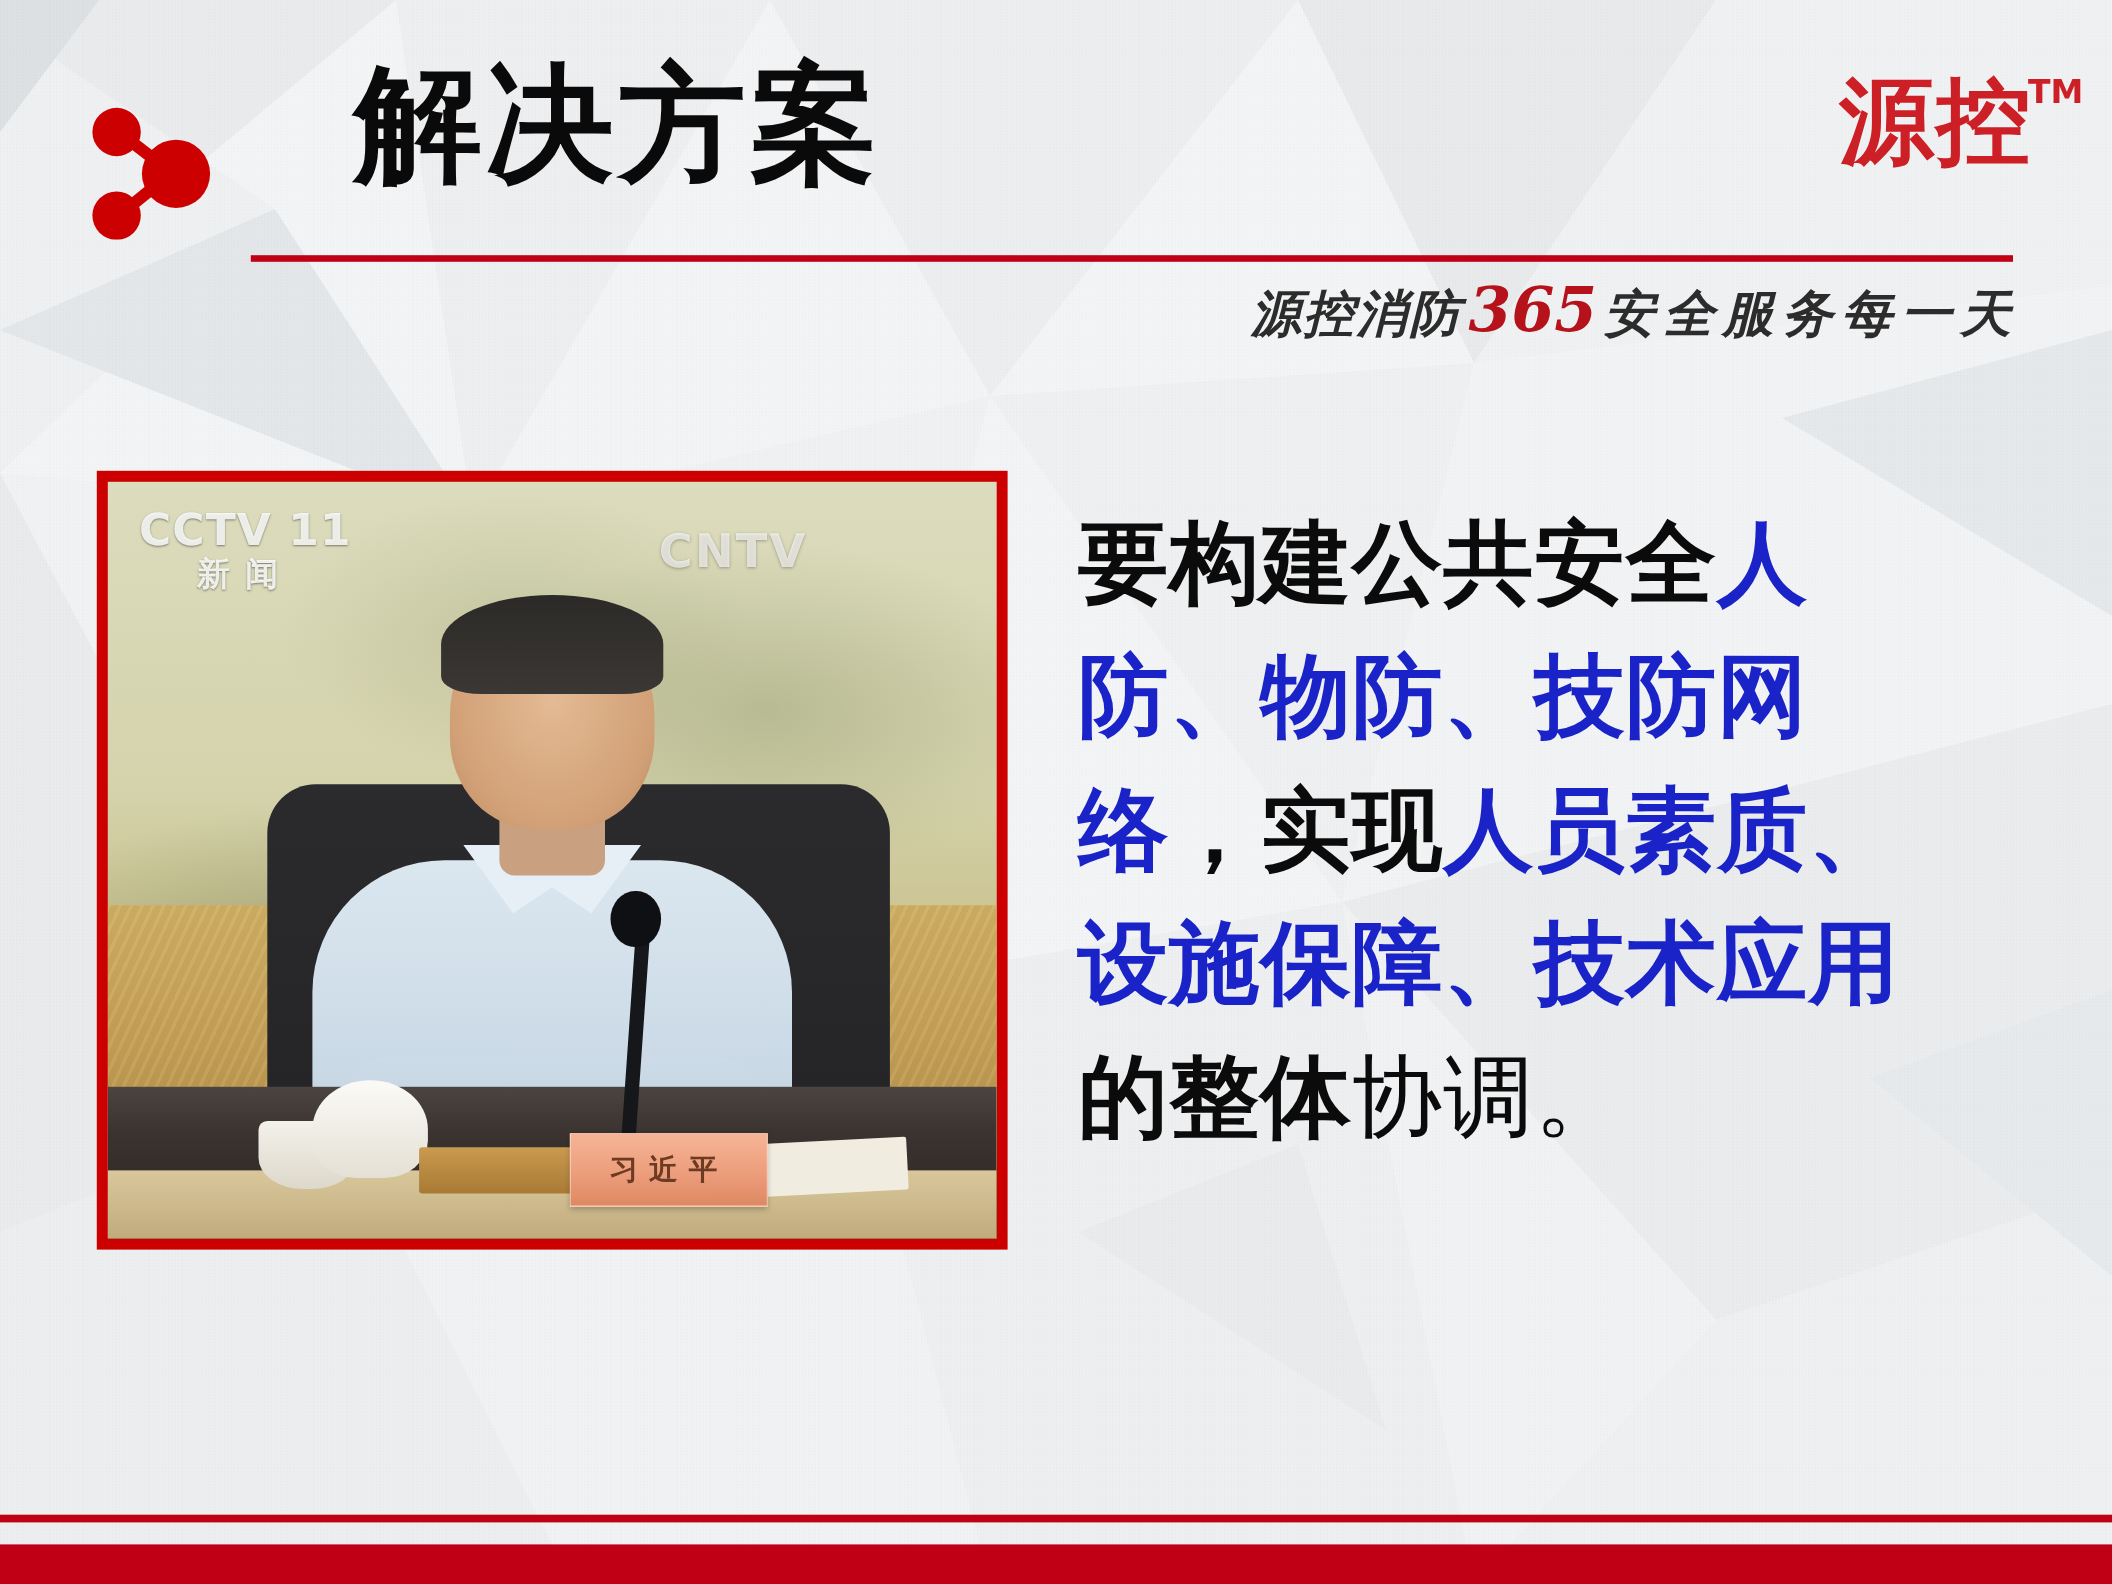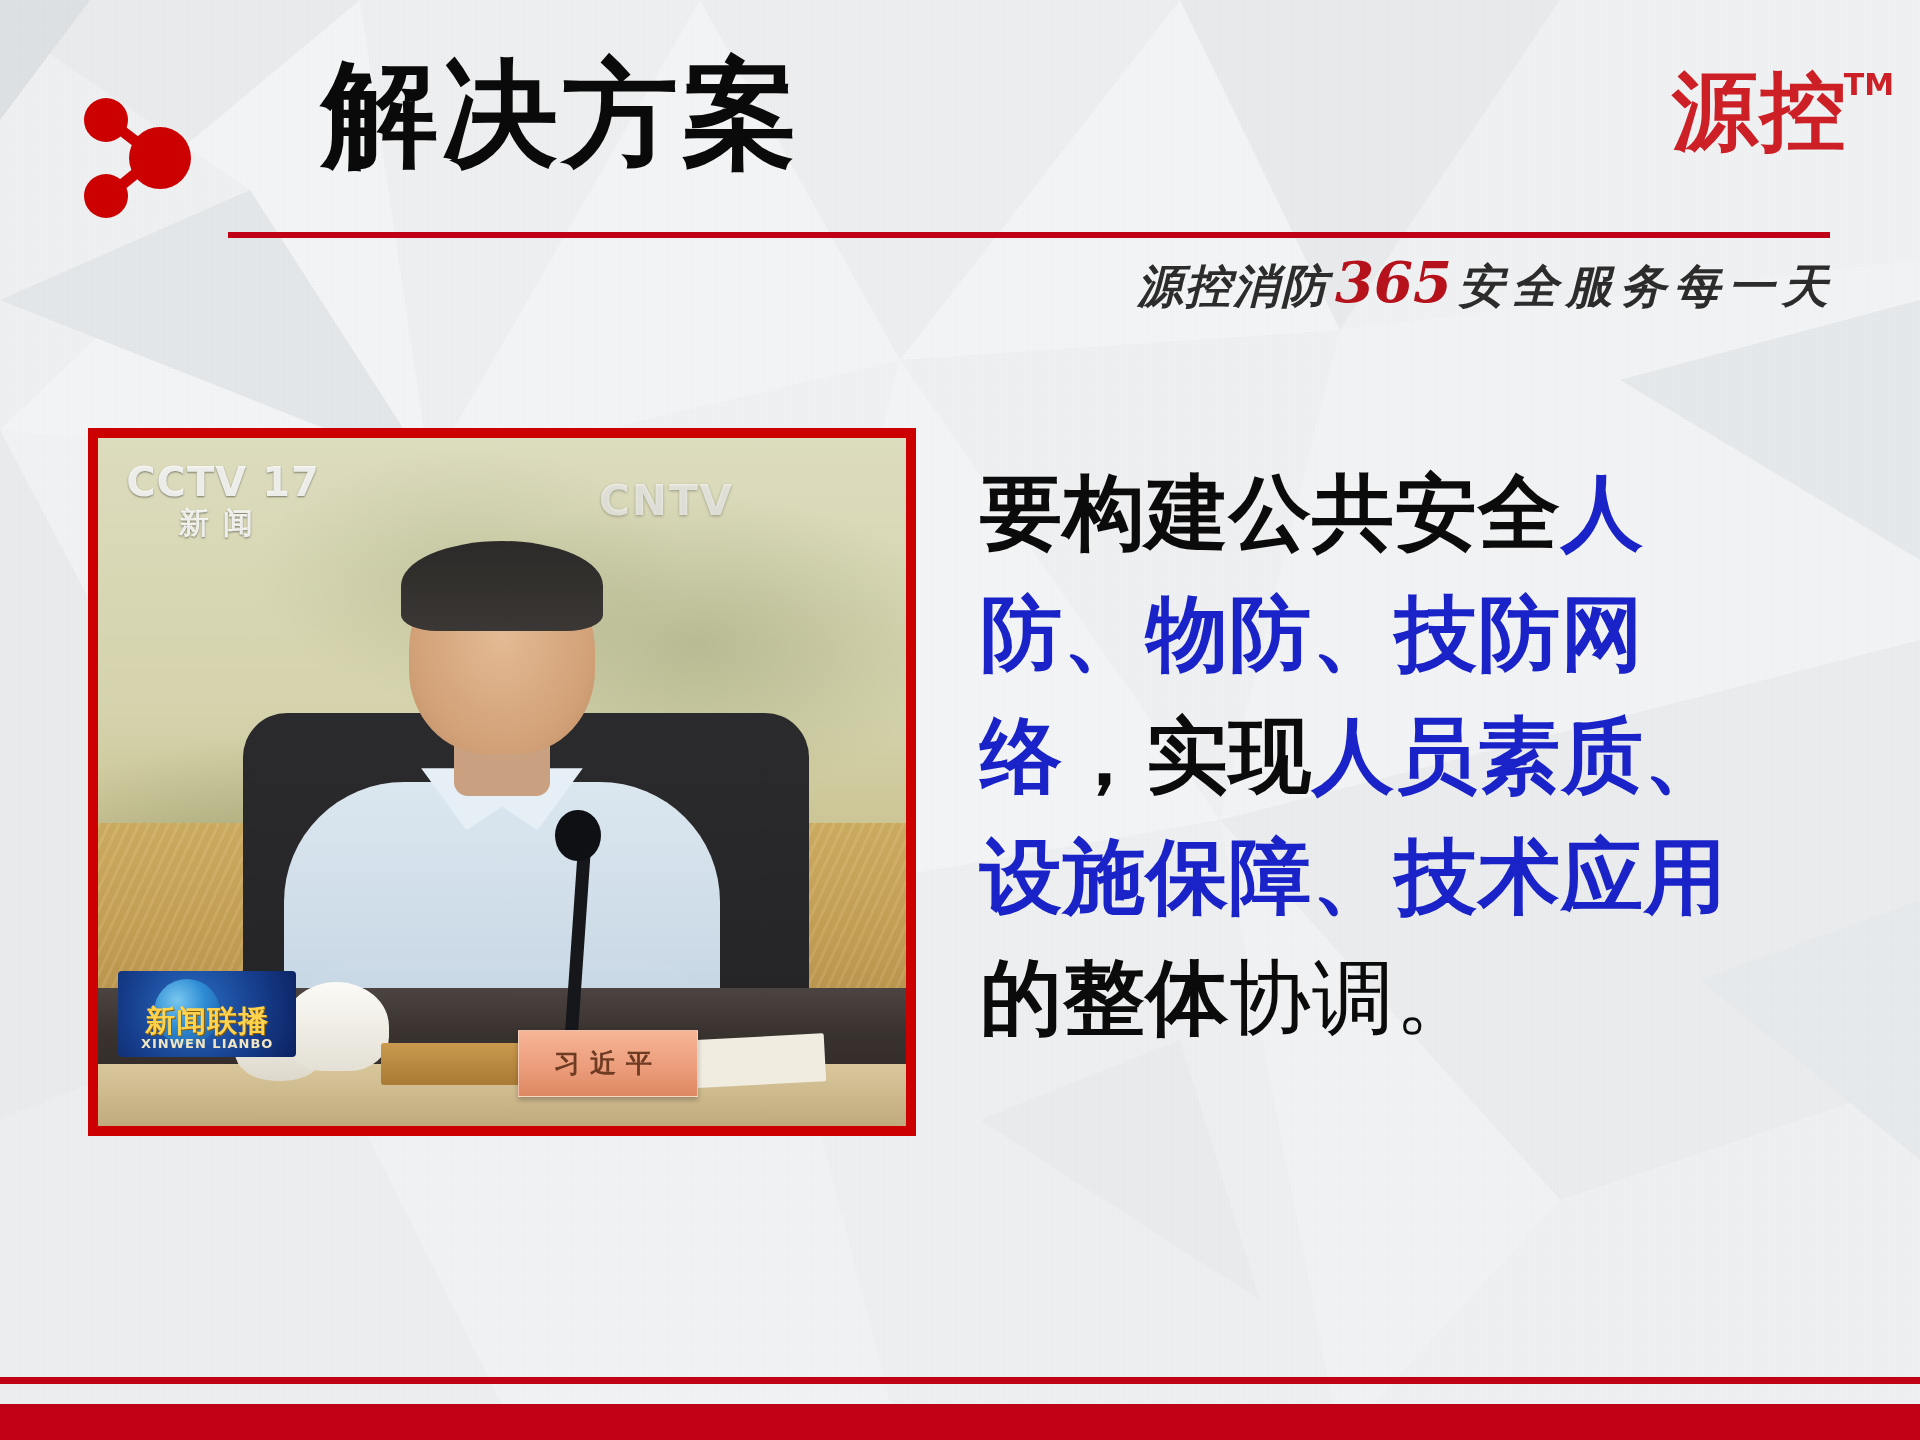--- a/index.html
+++ b/index.html
@@ -416,31 +416,26 @@
       <div id="d-cup"></div>
       <div id="d-teapot"></div>
       <div id="d-book"></div>
       <div id="d-paper"></div>
 
       <div id="d-nameplate">
         <span>习近平</span>
       </div>
 
       <div id="wm-cctv">
-        <span class="l1">CCTV 17</span>
+        <span class="l1">CCTV 11</span>
         <span class="l2">新闻</span>
       </div>
 
       <div id="wm-cntv">CNTV</div>
 
-      <div id="wm-xwlb">
-        <div class="globe"></div>
-        <div class="cn">新闻联播</div>
-        <div class="py">XINWEN LIANBO</div>
-      </div>
     </div>
   </div>
 
   <div id="body-copy"><span>要构建公共安全</span><span class="hl">人防、物防、技防网络</span><span>，实现</span><span class="hl">人员素质、设施保障、技术应用</span><span>的整体</span><span class="tail">协调。</span></div>
 
   <div id="footer-thin"></div>
   <div id="footer-bar"></div>
 
 </div>
 

